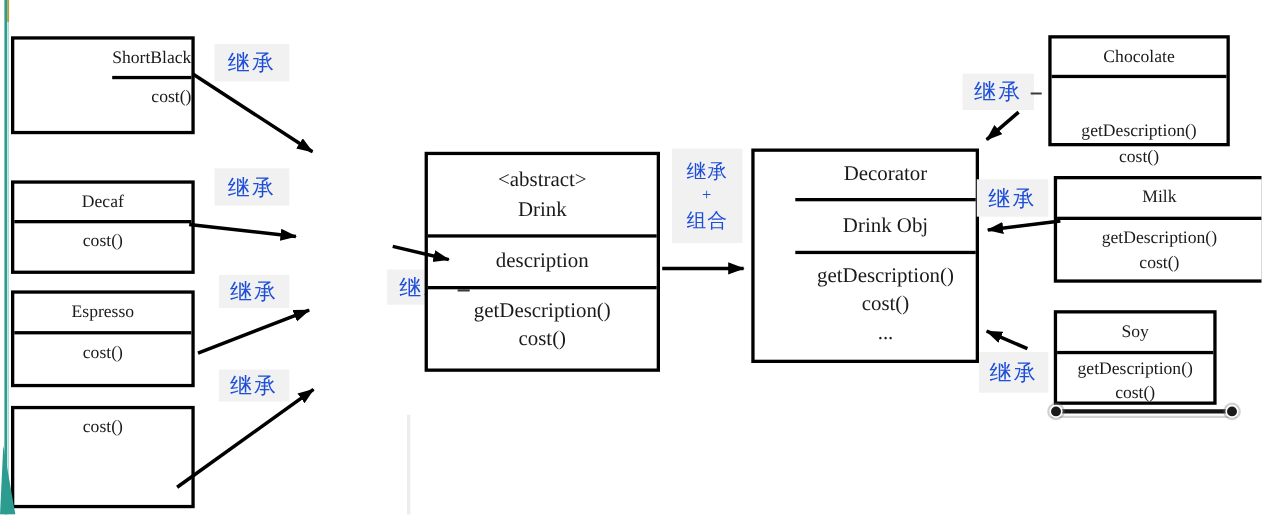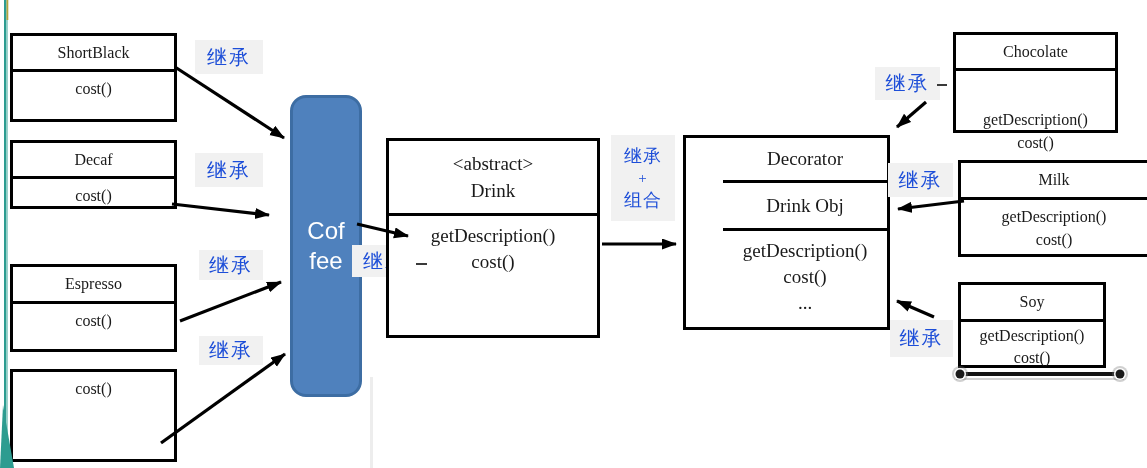--- a/index.html
+++ b/index.html
@@ -42,28 +42,28 @@
     font-family:"Liberation Sans","DejaVu Sans",sans-serif;
     font-size:24px;line-height:30px;color:#fff;
   }
   .overlay{position:absolute;left:0;top:0;pointer-events:none;}
 </style>
 </head>
 <body>
 
 <div class="canvas">
 
-  <div class="box" style="left:10px;top:33px;width:167px;height:89px;">
+  <div class="box" style="left:10px;top:33px;width:167px;height:89px;align-items:flex-end;">
     <div class="t" style="height:36px">ShortBlack</div>
     <div class="m">
         <span>cost()</span>
       </div>
   </div>
 
-  <div class="box" style="left:10px;top:140px;width:167px;height:69px;">
+  <div class="box" style="left:10px;top:164px;width:167px;height:85px;">
     <div class="t" style="height:36px">Decaf</div>
     <div class="m">
         <span>cost()</span>
       </div>
   </div>
 
   <div class="box" style="left:10px;top:264px;width:167px;height:88px;">
     <div class="t" style="height:37px">Espresso</div>
     <div class="m">
         <span>cost()</span>
@@ -82,34 +82,31 @@
   <div class="tag" style="left:195px;top:153px;width:68px;height:34px;">
       <span>继承</span>
     </div>
   <div class="tag" style="left:199px;top:250px;width:64px;height:30px;">
       <span>继承</span>
     </div>
   <div class="tag" style="left:199px;top:336px;width:64px;height:29px;">
       <span>继承</span>
     </div>
 
-  <div class="coffee" style="background:#4f81bd;border:3px solid #3d6da3;">
-    <span>Cof</span>
-    <span>fee</span>
-  </div>
 
   <div class="tag" style="left:352px;top:245px;width:66px;height:32px;">
       <span>继承</span>
     </div>
 
   <div class="box center" style="left:386px;top:138px;width:214px;height:200px;">
     <div class="t" style="height:75px;flex-direction:column;line-height:27px;">
       <span>&lt;abstract&gt;</span>
       <span>Drink</span>
     </div>
+    <div class="f" style="height:47px">description</div>
     <div class="m">
       <span>getDescription()</span>
       <span>cost()</span>
     </div>
   </div>
 
   <div class="tag multi" style="left:611px;top:135px;width:64px;height:86px;">
     <span>继承</span>
     <span style="font-size:15px;line-height:18px;">+</span>
     <span>组合</span>

